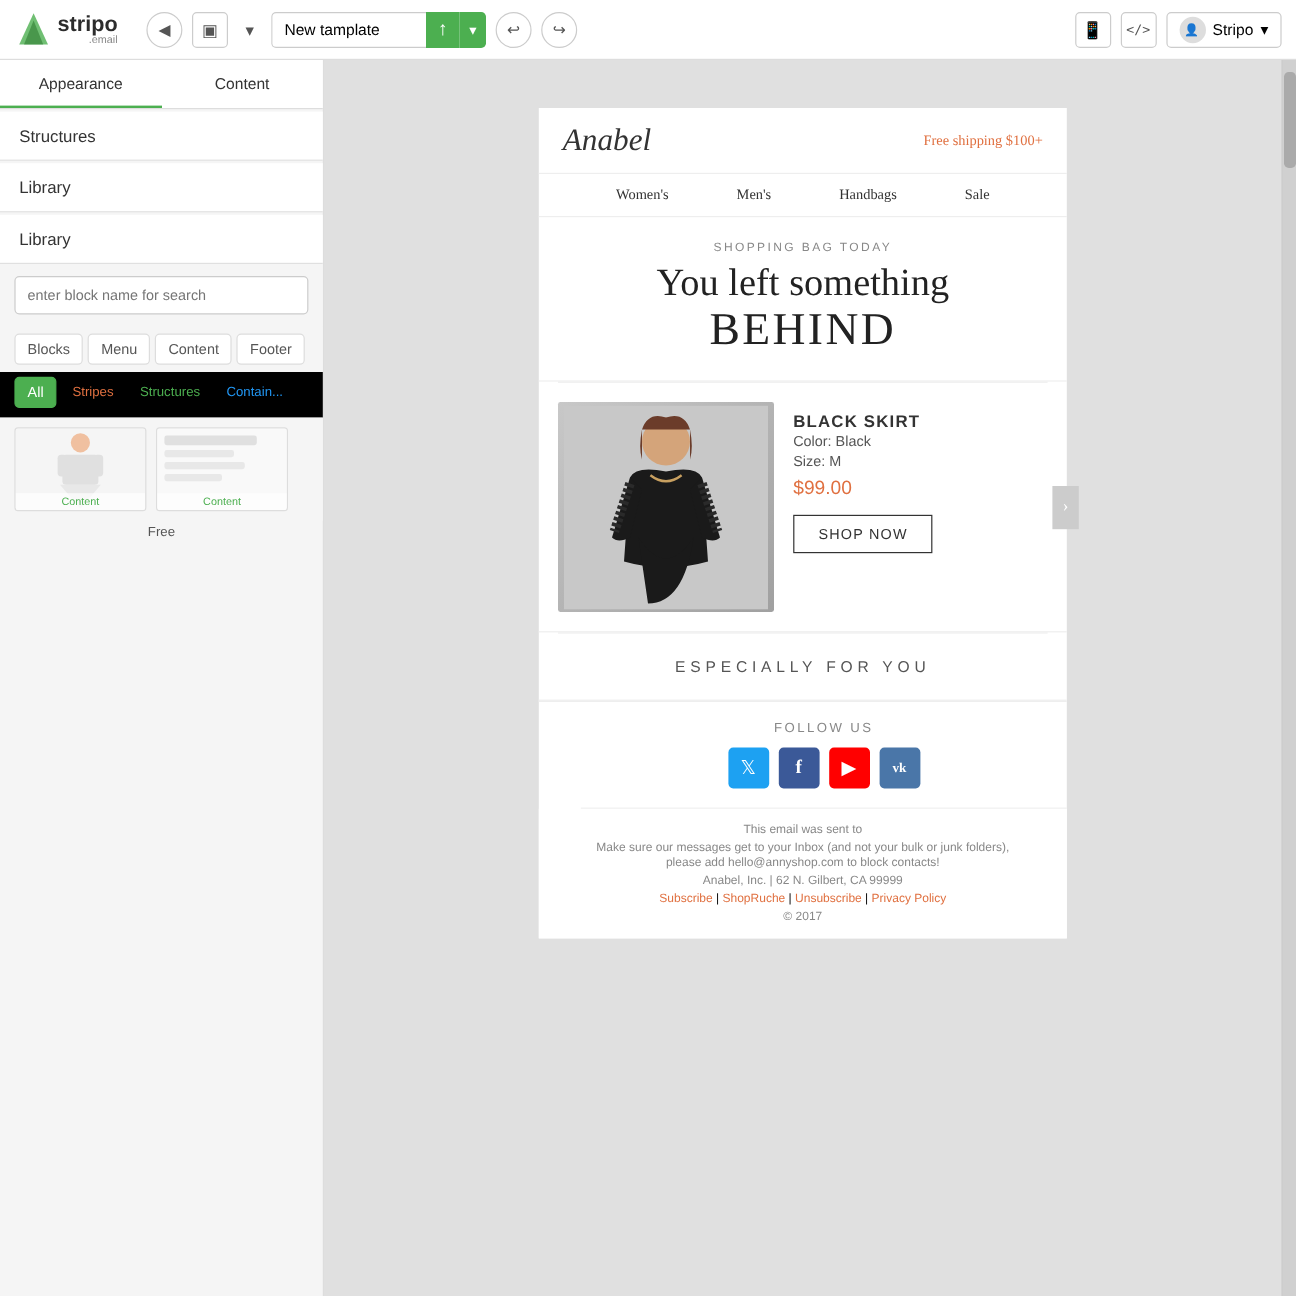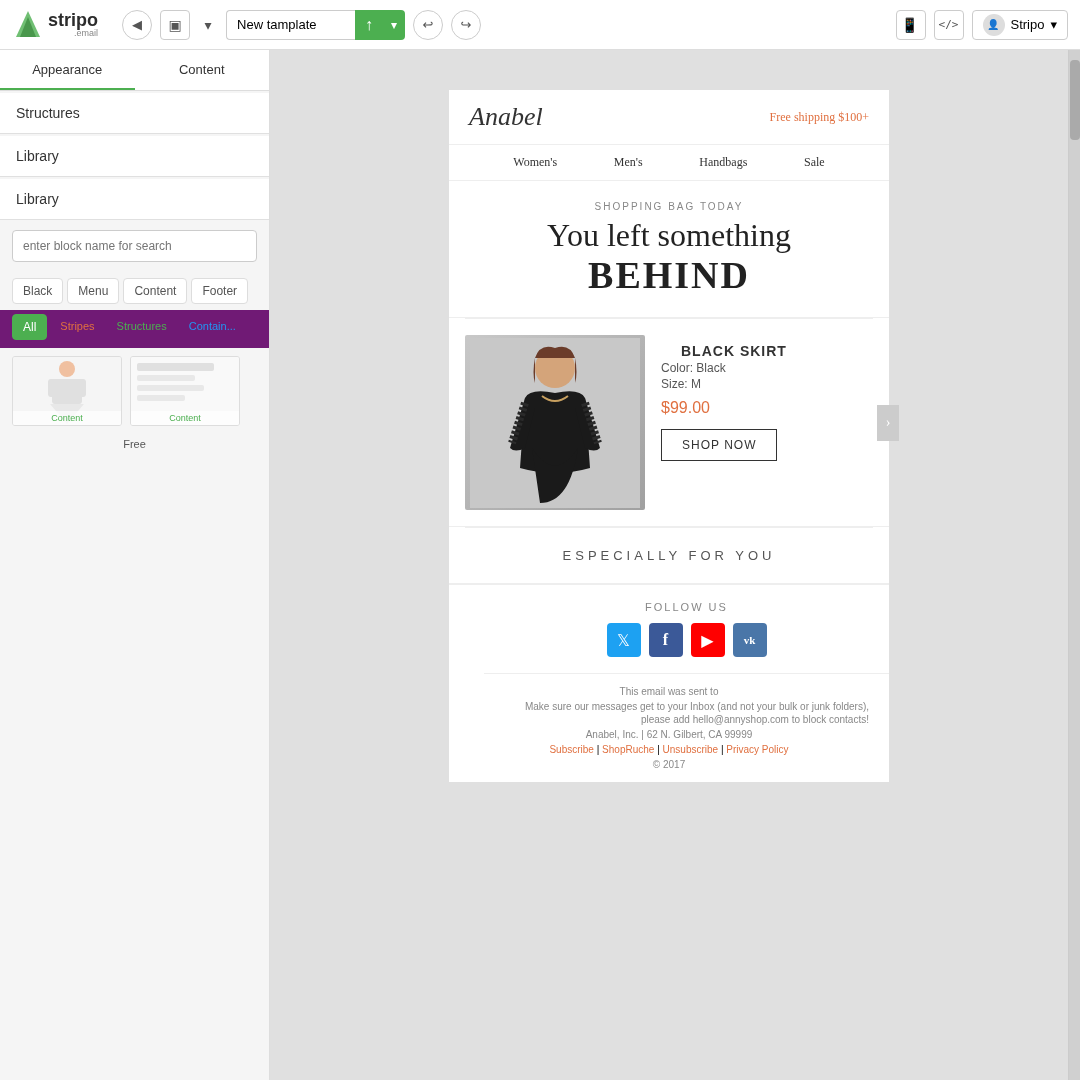--- a/index.html
+++ b/index.html
@@ -233,21 +233,22 @@
       background: #4caf50;
       color: #fff;
       border-color: #4caf50;
     }
 
     
     .category-tabs {
       display: flex;
       gap: 4px;
       padding: 4px 12px 8px;
-      background: #701a75;
+      background: #000000;
+      align-items: center;
     }
     .category-tab {
       height: 24px;
       padding: 0 8px;
       border-radius: 3px;
       border: 1px solid transparent;
       background: transparent;
       font-size: 11px;
       cursor: pointer;
       color: #555;
@@ -358,21 +359,21 @@
       font-family: Arial, sans-serif;
     }
     .hero-title-line1 {
       font-size: 32px;
       font-family: Georgia, serif;
       color: #222;
       line-height: 1.1;
     }
     .hero-title-line2 {
       font-size: 38px;
-      font-weight: bold;
+      font-weight: normal;
       font-family: Georgia, serif;
       color: #222;
       letter-spacing: 2px;
     }
 
     
     .product-section {
       display: flex;
       padding: 16px;
       gap: 16px;
@@ -394,21 +395,20 @@
       flex: 1;
       padding-top: 8px;
     }
     .product-name {
       font-size: 14px;
       font-weight: bold;
       color: #333;
       font-family: Arial, sans-serif;
       letter-spacing: 1px;
       text-transform: uppercase;
-      margin-left: 20px;
     }
     .product-color, .product-size {
       font-size: 12px;
       color: #555;
       font-family: Arial, sans-serif;
       margin-top: 2px;
     }
     .product-price {
       font-size: 16px;
       color: #e07040;
@@ -502,21 +502,20 @@
       font-size: 10px;
       color: #888;
       margin-bottom: 4px;
       font-family: Arial, sans-serif;
     }
     .footer-ensure {
       font-size: 10px;
       color: #888;
       margin-bottom: 2px;
       font-family: Arial, sans-serif;
-      text-align: right;
     }
     .footer-address {
       font-size: 10px;
       color: #888;
       margin: 4px 0;
       font-family: Arial, sans-serif;
     }
     .footer-links {
       font-size: 10px;
       margin: 4px 0;
@@ -624,21 +623,21 @@
     <div class="section-item">
       <span>Library</span>
     </div>
 
     <div class="search-wrapper">
       <input type="text" class="search-input" placeholder="enter block name for search" style="">
     </div>
 
     <div class="filter-tabs">
       <div class="filter-tab">
-        <span>Black</span>
+        <span>Blocks</span>
       </div>
       <div class="filter-tab">
         <span>Menu</span>
       </div>
       <div class="filter-tab">
         <span>Content</span>
       </div>
       <div class="filter-tab">
         <span>Footer</span>
       </div>

